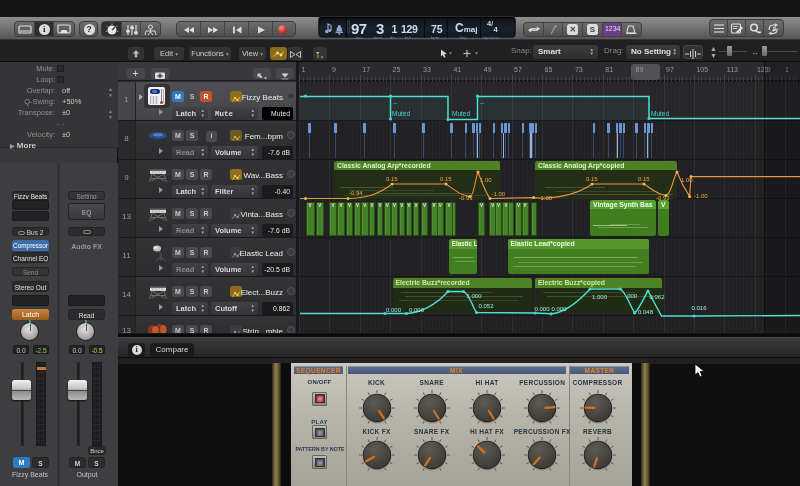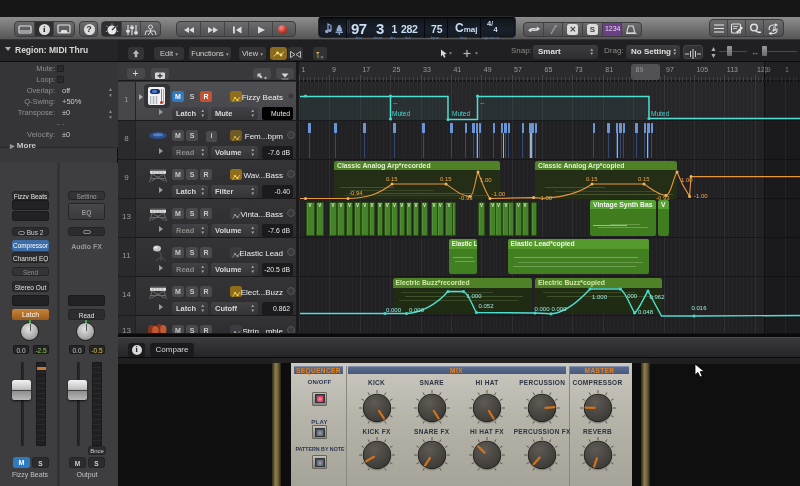--- a/index.html
+++ b/index.html
@@ -19,24 +19,20 @@
 
 #row2{left:0;top:40px;width:800px;height:22px;background:#202022;border-bottom:1px solid #0c0c0c;}
 #row2l{left:0;top:40px;width:118px;height:22px;background:#252527;border-bottom:1px solid #0c0c0c;}
 .r2btn{background:#333335;border-radius:3px;color:#cfcfcf;font-size:7.5px;line-height:13px;text-align:center;}
 .drop{background:linear-gradient(#3c3c3e,#2e2e30);border-radius:3px;color:#e0e0e0;font-size:8px;line-height:14px;}
 </style></head>
 <body>
 <div id="stage">
 <div class="abs" id="toolbar"></div>
 <div class="abs" id="row2"></div>
-<div class="abs" id="row2l">
- <div class="abs" style="left:5px;top:7px;width:0;height:0;border-left:3.5px solid transparent;border-right:3.5px solid transparent;border-top:4.5px solid #b0b0b0;"></div>
- <div class="abs" style="left:15px;top:5px;font-size:8.5px;font-weight:bold;color:#d8d8d8;">Region: MIDI Thru</div>
-</div>
 <div class="abs tbtn" style="left:14px;top:21px;width:61px;height:16px;display:flex;">
  <div class="tseg" style="width:20px;position:relative;">
         <svg width="20" height="14" style="position:absolute;top:1px;">
           <rect x="4" y="3" width="12" height="7" rx="1" fill="none" stroke="#e0e0e0" stroke-width="1.2"></rect>
           <line x1="5" y1="8" x2="15" y2="8" stroke="#e0e0e0"></line>
         </svg>
       </div>
  <div class="tseg" style="width:20px;background:#2e2e30;position:relative;">
         <div style="position:absolute;left:4px;top:2px;width:11px;height:11px;border-radius:50%;background:#ddd;color:#222;font-size:9px;font-weight:bold;text-align:center;line-height:11px;font-family:'Liberation Serif',serif;">i</div>
       </div>
@@ -134,21 +130,21 @@
         <circle cx="18.3" cy="14" r="0.9" fill="#8fa8cc"></circle>
       </svg>
  <div class="abs" style="left:27px;top:1px;width:1px;height:20px;background:#060a10;"></div>
  <div class="abs" style="left:28px;top:3px;width:3px;height:13px;border:1px solid #2c3a4e;border-radius:1px;"></div>
  <div class="abs lcdbig" style="left:32px;top:2.5px;font-size:15px;letter-spacing:-0.5px;">97</div>
  <div class="lcdlab" style="left:37px;top:17.5px;">bar</div>
  <div class="abs lcdbig" style="left:57px;top:2.5px;font-size:15px;">3</div>
  <div class="lcdlab" style="left:55px;top:17.5px;">beat</div>
  <div class="abs lcdbig" style="left:72.5px;top:5.5px;font-size:10.5px;">1</div>
  <div class="lcdlab" style="left:71px;top:17.5px;">div</div>
- <div class="abs lcdbig" style="left:82px;top:5.5px;font-size:10.5px;letter-spacing:-0.3px;">282</div>
+ <div class="abs lcdbig" style="left:82px;top:5.5px;font-size:10.5px;letter-spacing:-0.3px;">129</div>
  <div class="lcdlab" style="left:86px;top:17.5px;">tick</div>
  <div class="abs" style="left:105px;top:1px;width:1px;height:20px;background:#060a10;"></div>
  <div class="abs lcdbig" style="left:112px;top:5.5px;font-size:10.5px;">75</div>
  <div class="lcdlab" style="left:112px;top:17.5px;">bpm</div>
  <div class="abs" style="left:128px;top:1px;width:1px;height:20px;background:#060a10;"></div>
  <div class="abs lcdbig" style="left:136px;top:4px;font-size:12px;">C<span style="font-size:8px;">maj</span></div>
  <div class="lcdlab" style="left:141px;top:17.5px;">key</div>
  <div class="abs" style="left:161px;top:1px;width:1px;height:20px;background:#060a10;"></div>
  <div class="abs lcdbig" style="left:168px;top:2px;font-size:7.5px;">4<span style="font-size:6.5px;">/</span></div>
  <div class="abs lcdbig" style="left:174.5px;top:8px;font-size:7.5px;">4</div>
@@ -385,21 +381,21 @@
 <div style="position:absolute;left:82px;top:9px;width:12px;height:11px;background:#c5512e;border-radius:2.5px;color:#fff;font-size:7px;font-weight:bold;text-align:center;line-height:11px;">R</div>
 <div style="position:absolute;left:112px;top:9px;width:12px;height:11px;background:#8f6d1a;border-radius:2.5px;"><svg width="12" height="11">
             <path d="M2.5 7.5 L5 4 L7.5 6 L10 3" stroke="#f8d860" stroke-width="0.8" fill="none"></path>
             <circle cx="5" cy="4" r="1.1" fill="#f8d860"></circle>
             <circle cx="7.5" cy="6" r="1.1" fill="#f8d860"></circle>
           </svg></div>
 <div style="position:absolute;left:45px;top:10.5px;width:120px;text-align:right;color:#ececec;font-size:8px;">Fizzy Beats</div>
 <div style="position:absolute;left:169px;top:10px;width:8px;height:8px;border-radius:50%;background:#3a3a3d;border:1px solid #55555a;"></div>
 <div style="position:absolute;left:41px;top:27px;width:0;height:0;border-top:3.5px solid transparent;border-bottom:3.5px solid transparent;border-left:4.5px solid #9a9a9c;"></div>
 <div style="position:absolute;left:54px;top:25px;width:36px;height:13px;background:linear-gradient(#424246,#343438);border-radius:3px;color:#d8d8d8;font-size:7.5px;font-weight:bold;line-height:13px;"><span style="margin-left:4px;">Latch</span><span style="position:absolute;right:3px;top:0.5px;font-size:4.5px;color:#a8a8a8;line-height:4.6px;margin-top:1.5px;display:inline-block;">▲<br>▼</span></div>
-<div style="position:absolute;left:93px;top:25px;width:47px;height:13px;background:linear-gradient(#424246,#343438);border-radius:3px;color:#d8d8d8;font-size:7.5px;font-weight:bold;line-height:13px;"><span style="margin-left:4px;">Mute</span><span style="position:absolute;right:3px;top:0.5px;font-size:4.5px;color:#a8a8a8;line-height:4.6px;margin-top:1.5px;display:inline-block;">▲<br>▼</span></div>
+<div style="position:absolute;left:93px;top:25px;width:47px;height:13px;background:linear-gradient(#424246,#343438);border-radius:3px;color:#d8d8d8;font-size:7.5px;font-weight:bold;line-height:13px;"><span style="margin-left:4px;font-family:Liberation Mono, monospace;">Mute</span><span style="position:absolute;right:3px;top:0.5px;font-size:4.5px;color:#a8a8a8;line-height:4.6px;margin-top:1.5px;display:inline-block;">▲<br>▼</span></div>
 <div style="position:absolute;left:144px;top:25px;width:31px;height:13px;background:#000;border-radius:2px;color:#e8e8e8;font-size:6.8px;text-align:right;line-height:13px;"><span style="margin-right:3px;">Muted</span></div>
 </div>
 <div class="abs" style="left:0;top:59px;width:178px;height:39px;background:linear-gradient(#343437,#2d2d30);border-bottom:1px solid #1a1a1c;overflow:hidden;">
 <div style="position:absolute;left:0;top:0;width:18px;height:39px;background:#2a2a2d;border-right:1px solid #222;color:#9a9a9c;font-size:8px;text-align:center;line-height:36px;">8</div>
 <div style="position:absolute;left:29px;top:6px;width:22px;height:19px;"><svg width="22" height="17">
             <ellipse cx="11" cy="8.5" rx="9" ry="3.5" fill="#2b4d8c"></ellipse>
             <ellipse cx="11" cy="7.8" rx="5" ry="1.6" fill="#5a7ec0"></ellipse>
           </svg></div>
 <div style="position:absolute;left:54px;top:9px;width:12px;height:11px;background:#4a4a4e;border-radius:2.5px;color:#c8c8c8;font-size:7px;font-weight:bold;text-align:center;line-height:11px;">M</div>
 <div style="position:absolute;left:68px;top:9px;width:12px;height:11px;background:#4a4a4e;border-radius:2.5px;color:#c8c8c8;font-size:7px;font-weight:bold;text-align:center;line-height:11px;">S</div>

